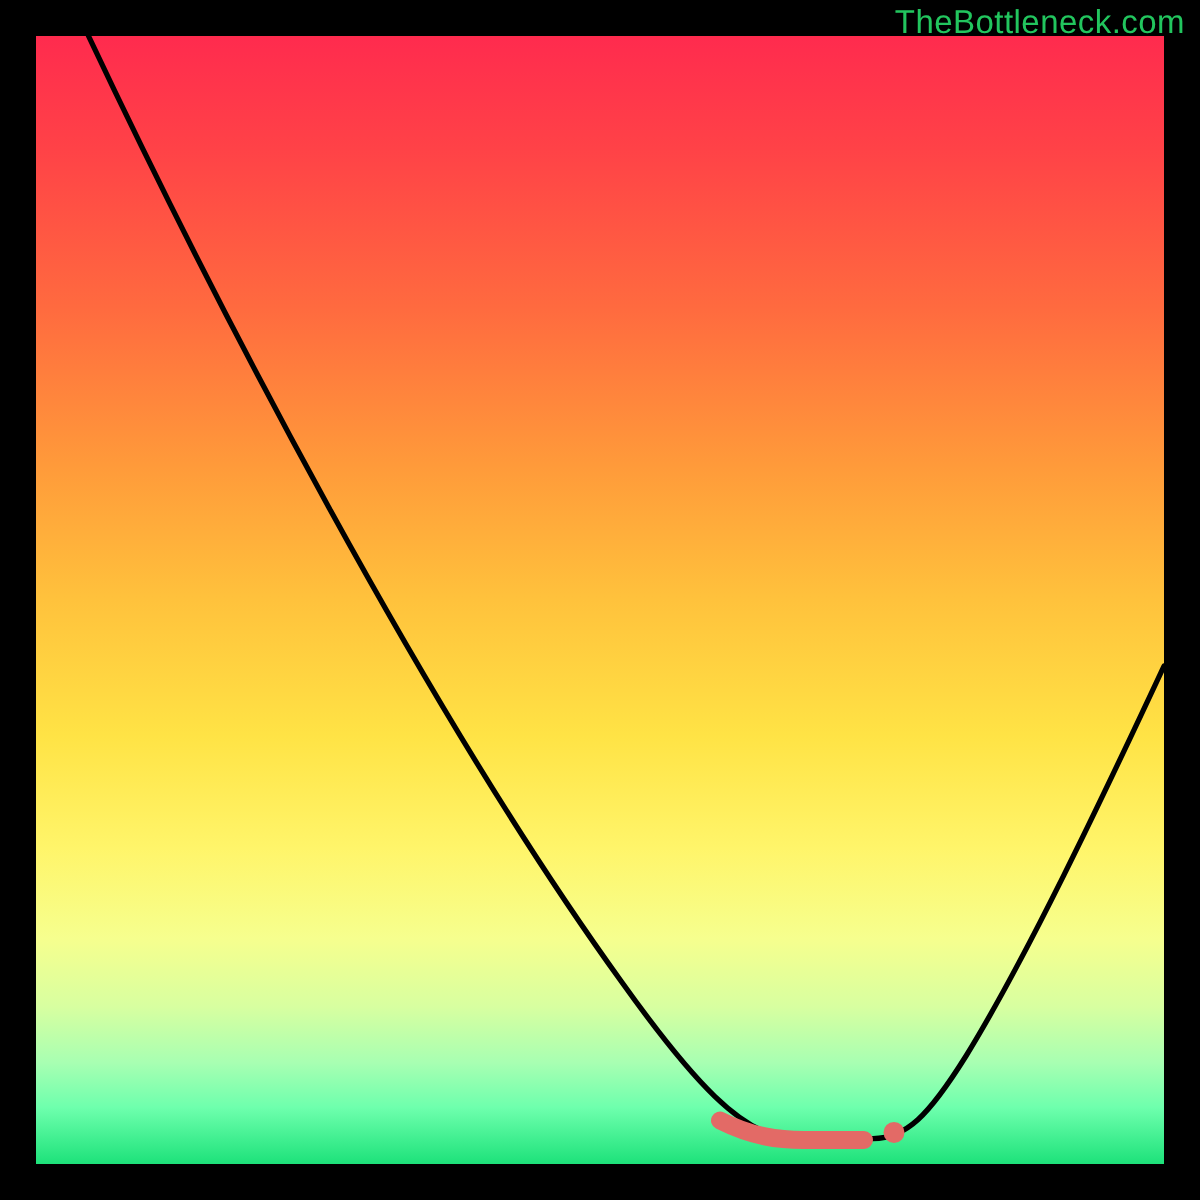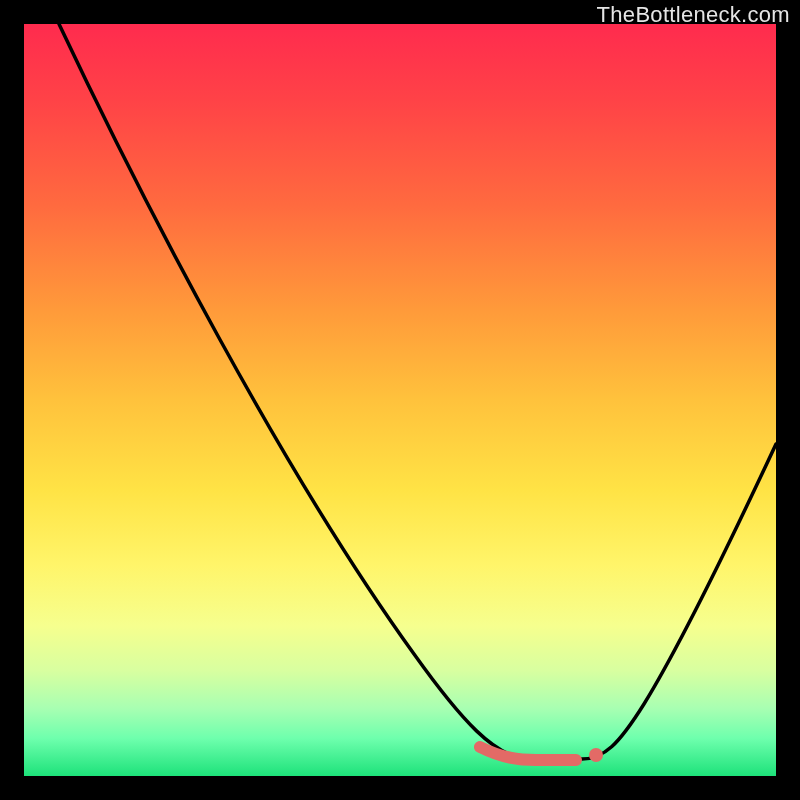--- a/index.html
+++ b/index.html
@@ -36,21 +36,21 @@
       #f6ff8e 80%,
       #d8ffa0 86%,
       #a8ffb2 91%,
       #6effad 95%,
       #1de27a 100%);
   }
   .watermark {
     position: absolute;
     top: 2px;
     right: 10px;
-    color: #e5e5e5;
+    color: #22c55e;
     font-size: 22px;
     letter-spacing: 0.3px;
     font-weight: 500;
     user-select: none;
   }
   svg.curve {
     position: absolute;
     left: 0;
     top: 0;
     width: 752px;

